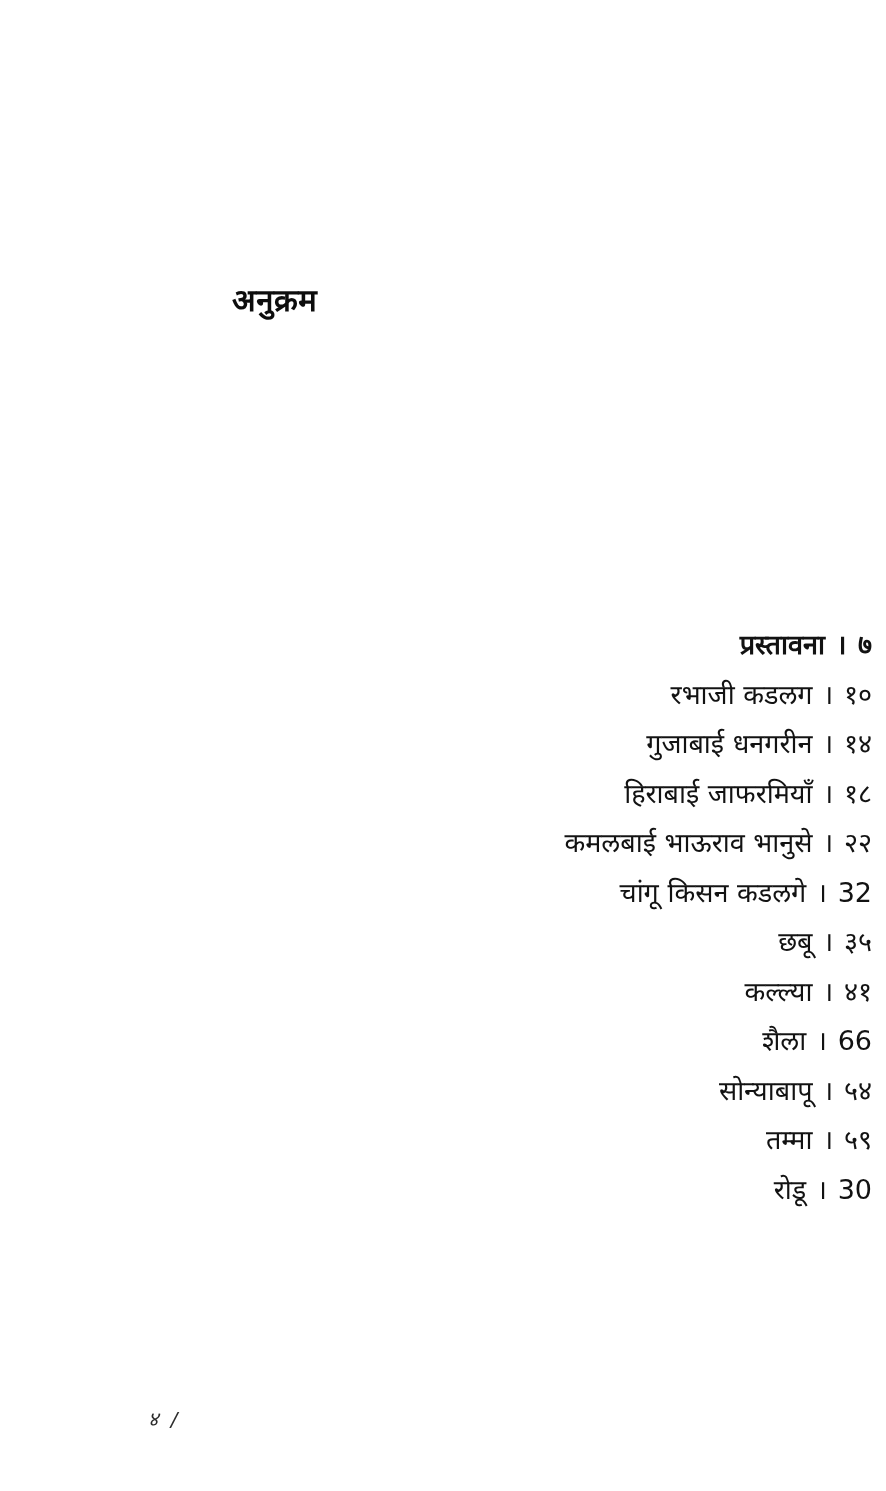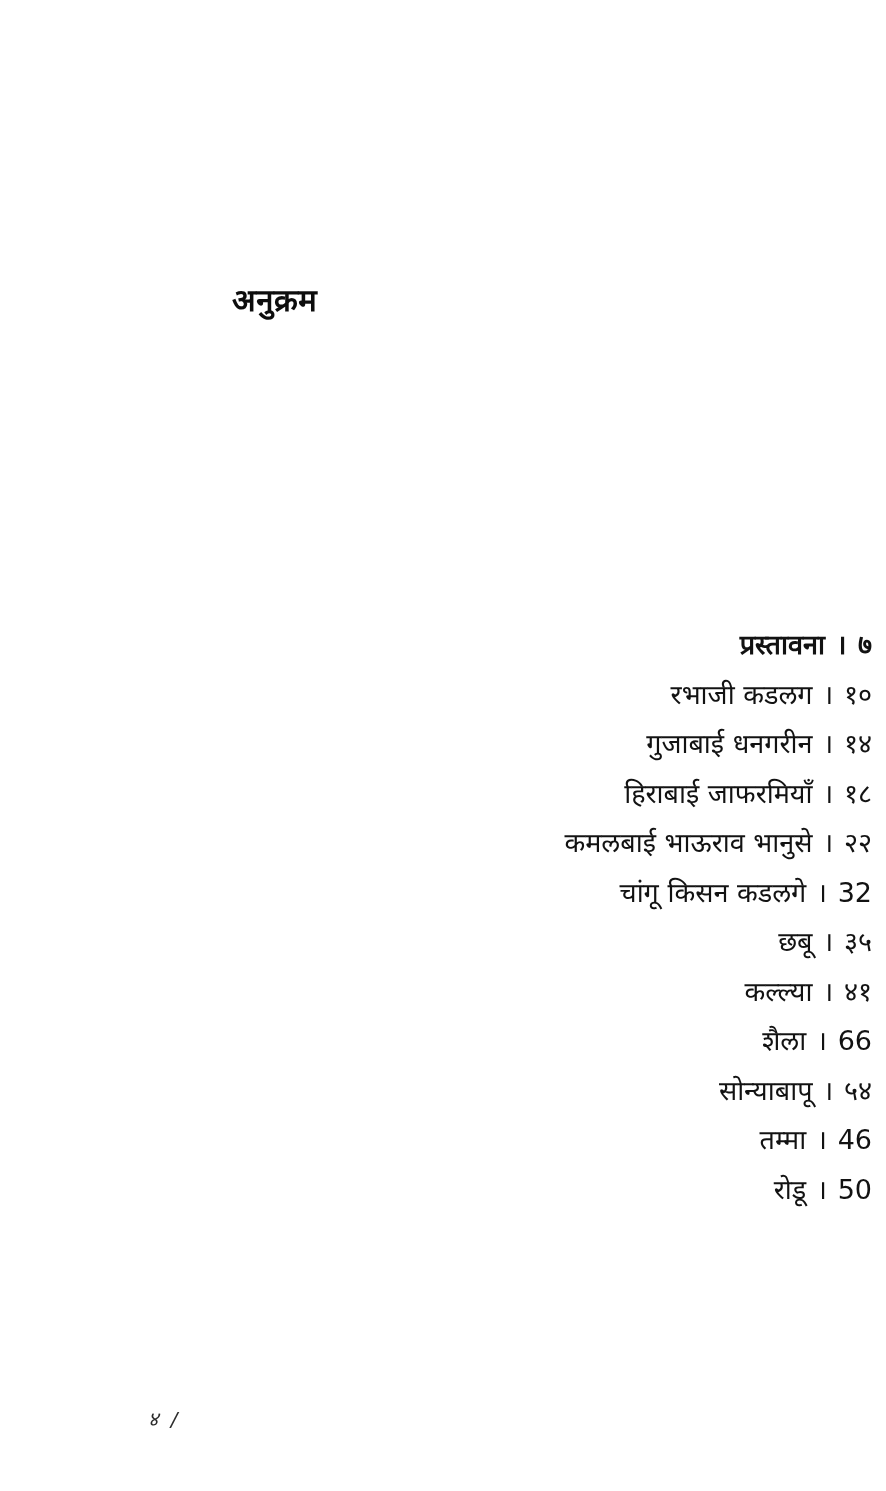--- a/index.html
+++ b/index.html
@@ -75,19 +75,19 @@
       <div class="toc-entry first"><span>प्रस्तावना</span> <span class="sep">।</span> <span>७</span></div>
       <div class="toc-entry"><span>रभाजी कडलग</span> <span class="sep">।</span> <span>१०</span></div>
       <div class="toc-entry"><span>गुजाबाई धनगरीन</span> <span class="sep">।</span> <span>१४</span></div>
       <div class="toc-entry"><span>हिराबाई जाफरमियाँ</span> <span class="sep">।</span> <span>१८</span></div>
       <div class="toc-entry"><span>कमलबाई भाऊराव भानुसे</span> <span class="sep">।</span> <span>२२</span></div>
       <div class="toc-entry"><span>चांगू किसन कडलगे</span> <span class="sep">।</span> <span>32</span></div>
       <div class="toc-entry"><span>छबू</span> <span class="sep">।</span> <span>३५</span></div>
       <div class="toc-entry"><span>कल्ल्या</span> <span class="sep">।</span> <span>४१</span></div>
       <div class="toc-entry"><span>शैला</span> <span class="sep">।</span> <span>66</span></div>
       <div class="toc-entry"><span>सोन्याबापू</span> <span class="sep">।</span> <span>५४</span></div>
-      <div class="toc-entry"><span>तम्मा</span> <span class="sep">।</span> <span>46</span></div>
-      <div class="toc-entry"><span>रोडू</span> <span class="sep">।</span> <span>50</span></div>
+      <div class="toc-entry"><span>तम्मा</span> <span class="sep">।</span> <span>५९</span></div>
+      <div class="toc-entry"><span>रोडू</span> <span class="sep">।</span> <span>30</span></div>
     </div>
 
   <div class="folio">४ /</div>
 
 </div>
 
 </body></html>

